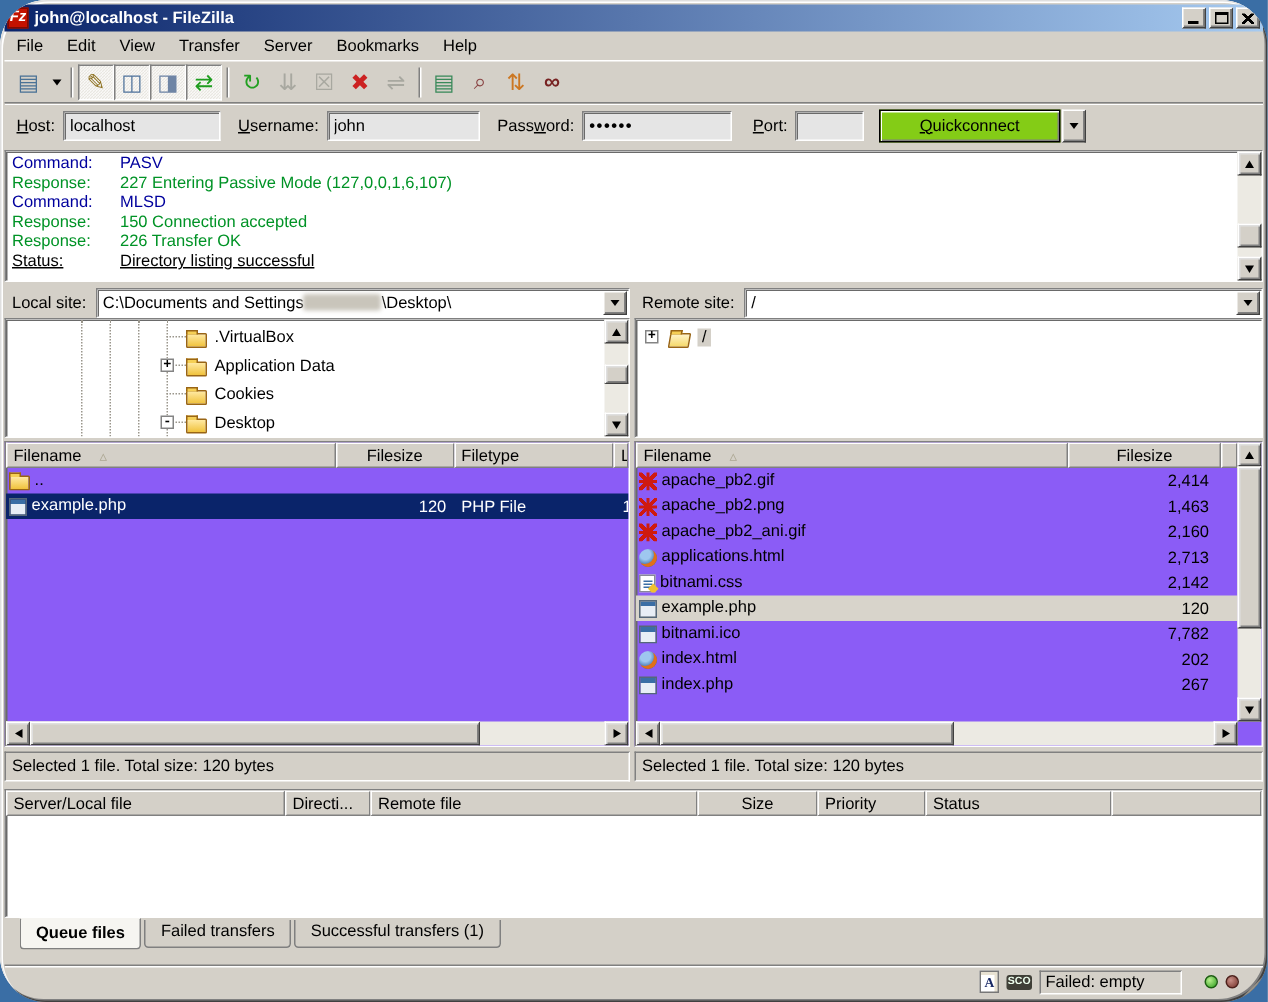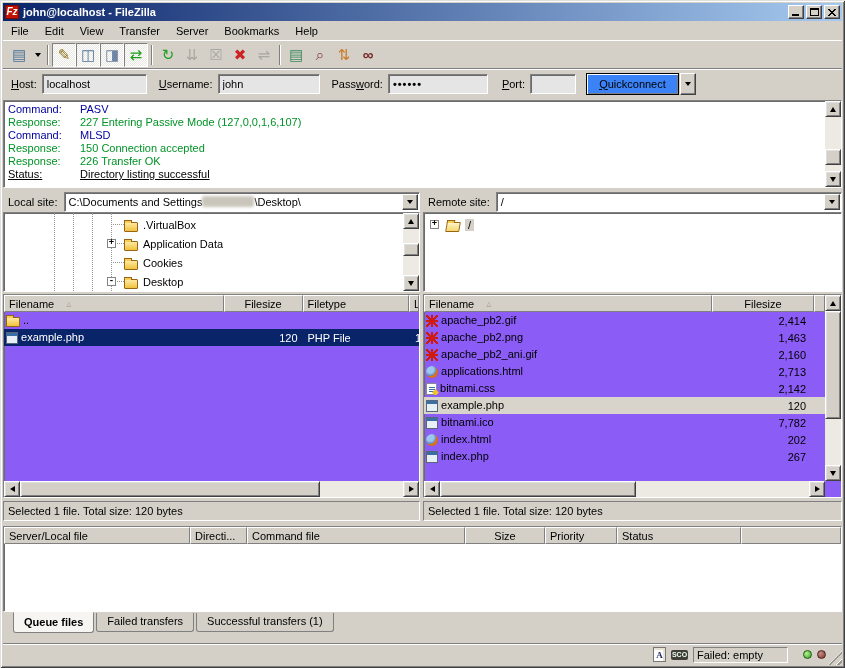--- a/index.html
+++ b/index.html
@@ -1,19 +1,19 @@
 <!DOCTYPE html>
 <html><head>
 <meta charset="utf-8">
 <style>
   html,body{margin:0;padding:0;background:#3a6ea5;}
   *{box-sizing:border-box;}
   .window{position:relative;width:845px;height:668px;background:#d4d0c8;
     font-family:"Liberation Sans",sans-serif;font-size:11px;color:#000;overflow:hidden;
-    box-shadow:inset 1px 1px 0 #dfdfdf,inset -1px -1px 0 #404040,inset 2px 2px 0 #fff,inset -2px -2px 0 #808080;}
+    box-shadow:inset 1px 1px 0 #dfdfdf,inset -1px -1px 0 #404040,inset 2px 2px 0 #fff,inset -2px -2px 0 #808080;border-radius:31px;}
   .dither{background-color:#d4d0c8;background-image:linear-gradient(45deg,#fff 25%,transparent 25%,transparent 75%,#fff 75%),linear-gradient(45deg,#fff 25%,transparent 25%,transparent 75%,#fff 75%);background-size:2px 2px;background-position:0 0,1px 1px;}
   .acckey{text-decoration:underline;}
 
   
   .titlebar{position:absolute;left:3px;top:3px;right:3px;height:18px;
     background:linear-gradient(to right,#0a246a,#a6caf0);display:flex;align-items:center;padding:0 2px;}
   .fz-logo{width:14px;height:14px;background:#c41200;border:1px solid #7e0a00;color:#fff;
     font-weight:bold;font-style:italic;font-size:10px;line-height:12px;text-align:center;margin-right:4px;}
   .title-text{color:#fff;font-weight:bold;flex:1;white-space:nowrap;}
   .tbtn{width:16px;height:14px;background:#d4d0c8;border:1px solid;border-color:#fff #404040 #404040 #fff;
@@ -41,22 +41,22 @@
   .c-sitemgr{color:#4a7296;} .c-log{color:#8a6d1a;} .c-ltree{color:#51749c;} .c-rtree{color:#6f85a5;}
   .c-queue{color:#1f9d1f;} .c-refresh{color:#22a022;} .c-dis{color:#a8a8a0;} .c-disc{color:#cc2222;}
   .c-filter{color:#3a8a5a;} .c-cmp{color:#8a4444;} .c-sync{color:#cc7722;} .c-find{color:#772222;font-weight:bold;}
 
   
   .qcbar{position:absolute;left:3px;top:68px;right:3px;height:30px;border-top:1px solid #808080;
     box-shadow:inset 0 1px 0 #fff;display:flex;align-items:center;padding-left:8px;}
   .qc-label{margin-right:5px;white-space:nowrap;}
   .tb{height:20px;background:#e5e5e5;border:1px solid;border-color:#808080 #fff #fff #808080;
     box-shadow:inset 1px 1px 0 #6a6a6a;font:11px "Liberation Sans",sans-serif;padding:0 4px;outline:none;}
-  .qc-btn{height:22px;margin-left:10px;background:#3b82f6;border:1px solid #000;
-    box-shadow:inset 1px 1px 0 #fff,inset -1px -1px 0 #808080;padding:0 12px;font:11px "Liberation Sans",sans-serif;}
+  .qc-btn{height:22px;margin-left:10px;background:#84cc16;border:1px solid #000;
+    box-shadow:inset 1px 1px 0 #fff,inset -1px -1px 0 #808080;padding:0 26px;font:11px "Liberation Sans",sans-serif;}
   .qc-drop{width:16px;height:22px;background:#d4d0c8;border:1px solid;border-color:#fff #404040 #404040 #fff;
     box-shadow:inset -1px -1px 0 #808080;display:flex;align-items:center;justify-content:center;margin-left:1px;}
 
   
   .log{position:absolute;left:3px;top:100px;width:839px;height:88px;background:#fff;
     border:1px solid;border-color:#808080 #fff #fff #808080;box-shadow:inset 1px 1px 0 #6a6a6a;}
   .log-line{display:flex;height:13px;line-height:13px;white-space:nowrap;}
   .log-label{width:76px;padding-left:4px;}
   .log-cmd{color:#00009d;} .log-resp{color:#009326;} .log-status{color:#000;text-decoration:underline;}
 
@@ -444,21 +444,21 @@
 
   <div class="queue">
     <div class="fhdr">
       <div class="col" style="width:186px">
           <span>Server/Local file</span>
         </div>
       <div class="col" style="width:57px">
           <span>Directi...</span>
         </div>
       <div class="col" style="width:218px">
-          <span>Command file</span>
+          <span>Remote file</span>
         </div>
       <div class="col num" style="width:80px">
           <span>Size</span>
         </div>
       <div class="col" style="width:72px">
           <span>Priority</span>
         </div>
       <div class="col" style="width:124px">
           <span>Status</span>
         </div>

